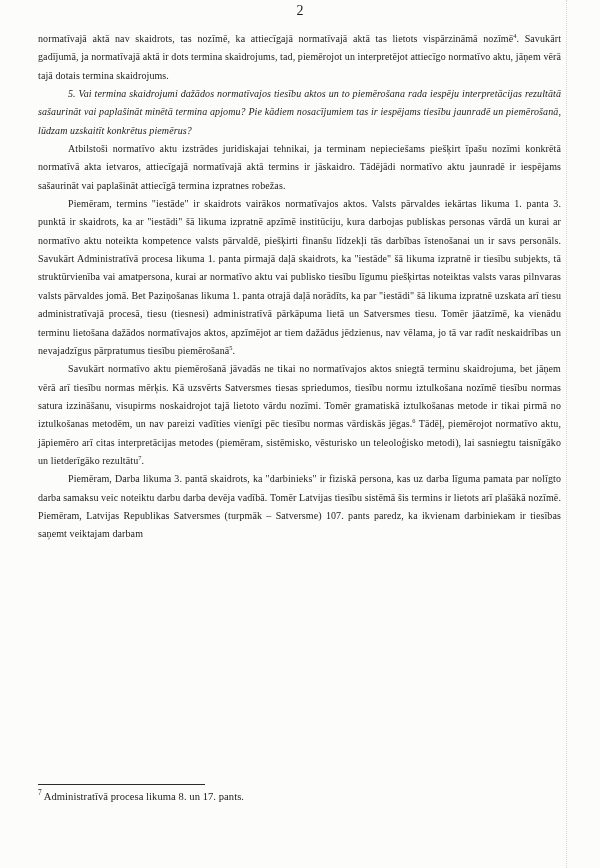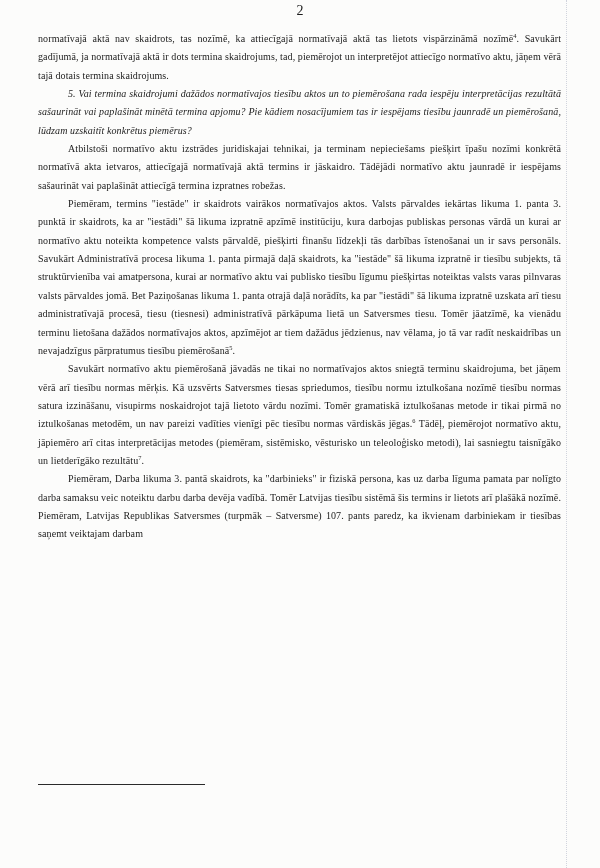--- a/index.html
+++ b/index.html
@@ -85,16 +85,17 @@
       <p class="para"><span>normatīvajā aktā nav skaidrots, tas nozīmē, ka attiecīgajā normatīvajā aktā tas lietots vispārzināmā nozīmē</span><sup class="fn-ref">4</sup><span>. Savukārt gadījumā, ja normatīvajā aktā ir dots termina skaidrojums, tad, piemērojot un interpretējot attiecīgo normatīvo aktu, jāņem vērā tajā dotais termina skaidrojums.</span></p>
       <p class="para indent italic"><span>5. Vai termina skaidrojumi dažādos normatīvajos tiesību aktos un to piemērošana rada iespēju interpretācijas rezultātā sašaurināt vai paplašināt minētā termina apjomu? Pie kādiem nosacījumiem tas ir iespējams tiesību jaunradē un piemērošanā, lūdzam uzskaitīt konkrētus piemērus?</span></p>
       <p class="para indent"><span>Atbilstoši normatīvo aktu izstrādes juridiskajai tehnikai, ja terminam nepieciešams piešķirt īpašu nozīmi konkrētā normatīvā akta ietvaros, attiecīgajā normatīvajā aktā termins ir jāskaidro. Tādējādi normatīvo aktu jaunradē ir iespējams sašaurināt vai paplašināt attiecīgā termina izpratnes robežas.</span></p>
       <p class="para indent"><span>Piemēram, termins "iestāde" ir skaidrots vairākos normatīvajos aktos. Valsts pārvaldes iekārtas likuma 1. panta 3. punktā ir skaidrots, ka ar "iestādi" šā likuma izpratnē apzīmē institūciju, kura darbojas publiskas personas vārdā un kurai ar normatīvo aktu noteikta kompetence valsts pārvaldē, piešķirti finanšu līdzekļi tās darbības īstenošanai un ir savs personāls. Savukārt Administratīvā procesa likuma 1. panta pirmajā daļā skaidrots, ka "iestāde" šā likuma izpratnē ir tiesību subjekts, tā struktūrvienība vai amatpersona, kurai ar normatīvo aktu vai publisko tiesību līgumu piešķirtas noteiktas valsts varas pilnvaras valsts pārvaldes jomā. Bet Paziņošanas likuma 1. panta otrajā daļā norādīts, ka par "iestādi" šā likuma izpratnē uzskata arī tiesu administratīvajā procesā, tiesu (tiesnesi) administratīvā pārkāpuma lietā un Satversmes tiesu. Tomēr jāatzīmē, ka vienādu terminu lietošana dažādos normatīvajos aktos, apzīmējot ar tiem dažādus jēdzienus, nav vēlama, jo tā var radīt neskaidrības un nevajadzīgus pārpratumus tiesību piemērošanā</span><sup class="fn-ref">5</sup><span>.</span></p>
       <p class="para indent"><span>Savukārt normatīvo aktu piemērošanā jāvadās ne tikai no normatīvajos aktos sniegtā terminu skaidrojuma, bet jāņem vērā arī tiesību normas mērķis. Kā uzsvērts Satversmes tiesas spriedumos, tiesību normu iztulkošana nozīmē tiesību normas satura izzināšanu, visupirms noskaidrojot tajā lietoto vārdu nozīmi. Tomēr gramatiskā iztulkošanas metode ir tikai pirmā no iztulkošanas metodēm, un nav pareizi vadīties vienīgi pēc tiesību normas vārdiskās jēgas.</span><sup class="fn-ref">6</sup><span> Tādēļ, piemērojot normatīvo aktu, jāpiemēro arī citas interpretācijas metodes (piemēram, sistēmisko, vēsturisko un teleoloģisko metodi), lai sasniegtu taisnīgāko un lietderīgāko rezultātu</span><sup class="fn-ref">7</sup><span>.</span></p>
       <p class="para indent"><span>Piemēram, Darba likuma 3. pantā skaidrots, ka "darbinieks" ir fiziskā persona, kas uz darba līguma pamata par nolīgto darba samaksu veic noteiktu darbu darba devēja vadībā. Tomēr Latvijas tiesību sistēmā šis termins ir lietots arī plašākā nozīmē. Piemēram, Latvijas Republikas Satversmes (turpmāk – Satversme) 107. pants paredz, ka ikvienam darbiniekam ir tiesības saņemt veiktajam darbam</span></p>
     </div>
   <div class="footer">
     <hr class="fn-separator">
     <div>
+        <p class="footnote"><sup>7</sup><span>Administratīvā procesa likuma 8. un 17. pants.</span></p>
       </div>
   </div>
   <div class="scan-line"></div>
 </div>
 
 </body></html>

